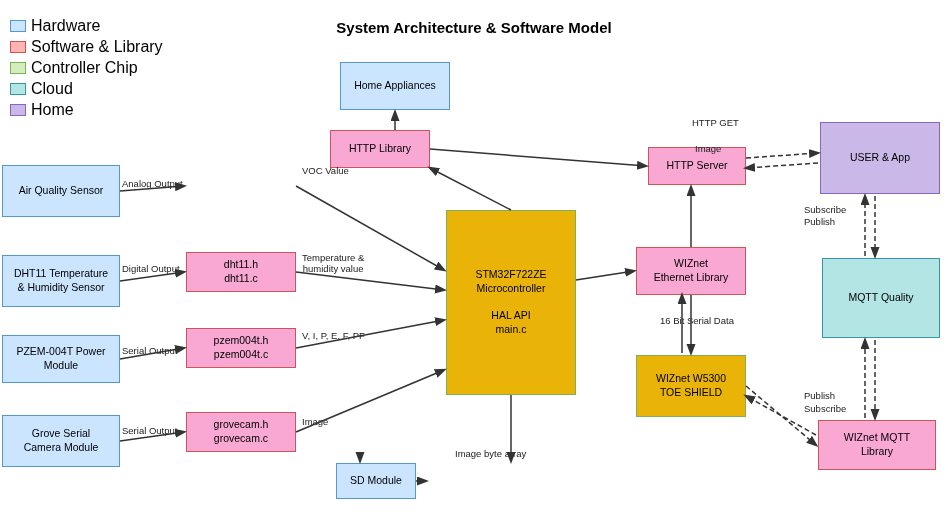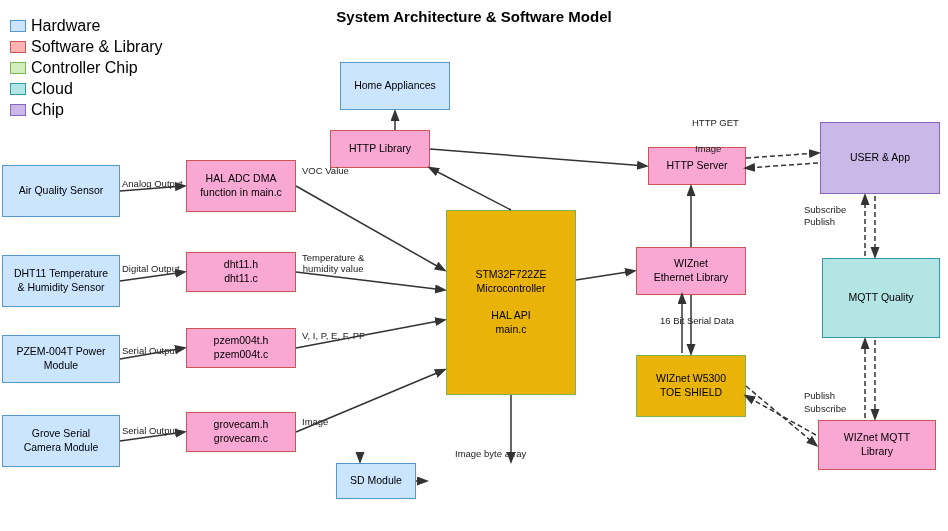--- a/index.html
+++ b/index.html
@@ -16,21 +16,21 @@
       width: 948px;
       height: 531px;
     }
     .title {
       text-align: center;
       font-size: 15px;
       font-weight: bold;
       padding-top: 4px;
       position: absolute;
       width: 100%;
-      top: 4px;
+      top: 15px;
     }
     
     .legend {
       position: absolute;
       top: 17px;
       left: 10px;
       font-size: 16px;
     }
     .legend-item {
       display: flex;
@@ -98,40 +98,37 @@
     <div class="legend-item">
       <div class="legend-box" style="background:#d4edbc; border-color:#7ab254;"></div>
       <span>Controller Chip</span>
     </div>
     <div class="legend-item">
       <div class="legend-box" style="background:#b3e5e5; border-color:#3399aa;"></div>
       <span>Cloud</span>
     </div>
     <div class="legend-item">
       <div class="legend-box" style="background:#c9b8e8; border-color:#8866bb;"></div>
-      <span>Chip</span>
+      <span>Home</span>
     </div>
   </div>
 
   <div class="box hw" style="left:2px; top:165px; width:118px; height:52px;">
     <span>Air Quality Sensor</span>
   </div>
   <div class="box hw" style="left:2px; top:255px; width:118px; height:52px;">
     <span>DHT11 Temperature<br>&amp; Humidity Sensor</span>
   </div>
   <div class="box hw" style="left:2px; top:335px; width:118px; height:48px;">
     <span>PZEM-004T Power<br>Module</span>
   </div>
   <div class="box hw" style="left:2px; top:415px; width:118px; height:52px;">
     <span>Grove Serial<br>Camera Module</span>
   </div>
 
-  <div class="box sw" style="left:186px; top:160px; width:110px; height:52px;">
-    <span>HAL ADC DMA<br>function in main.c</span>
-  </div>
   <div class="box sw" style="left:186px; top:252px; width:110px; height:40px;">
     <span>dht11.h<br>dht11.c</span>
   </div>
   <div class="box sw" style="left:186px; top:328px; width:110px; height:40px;">
     <span>pzem004t.h<br>pzem004t.c</span>
   </div>
   <div class="box sw" style="left:186px; top:412px; width:110px; height:40px;">
     <span>grovecam.h<br>grovecam.c</span>
   </div>
 

